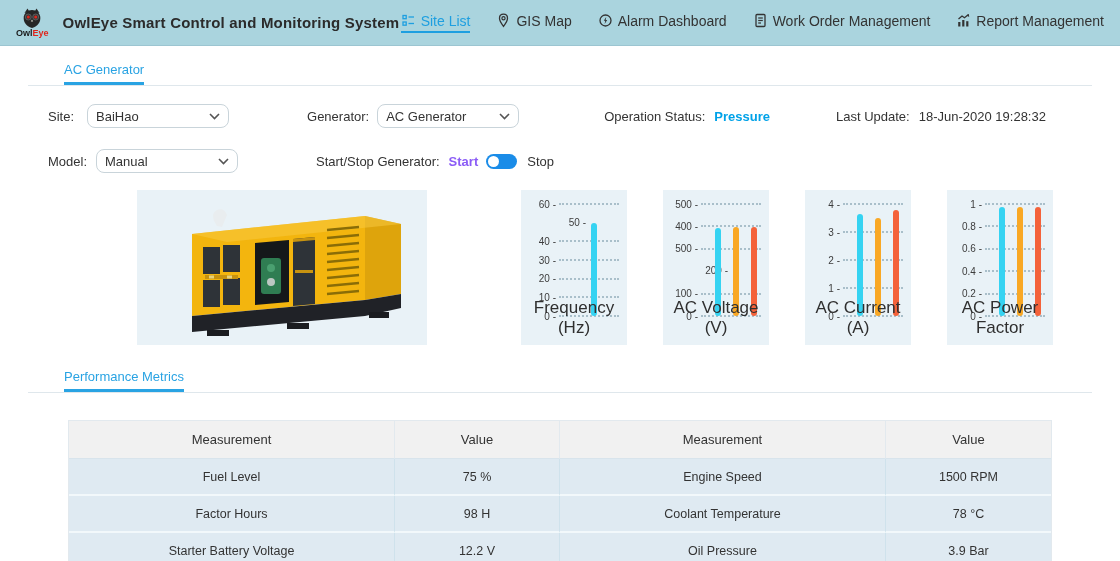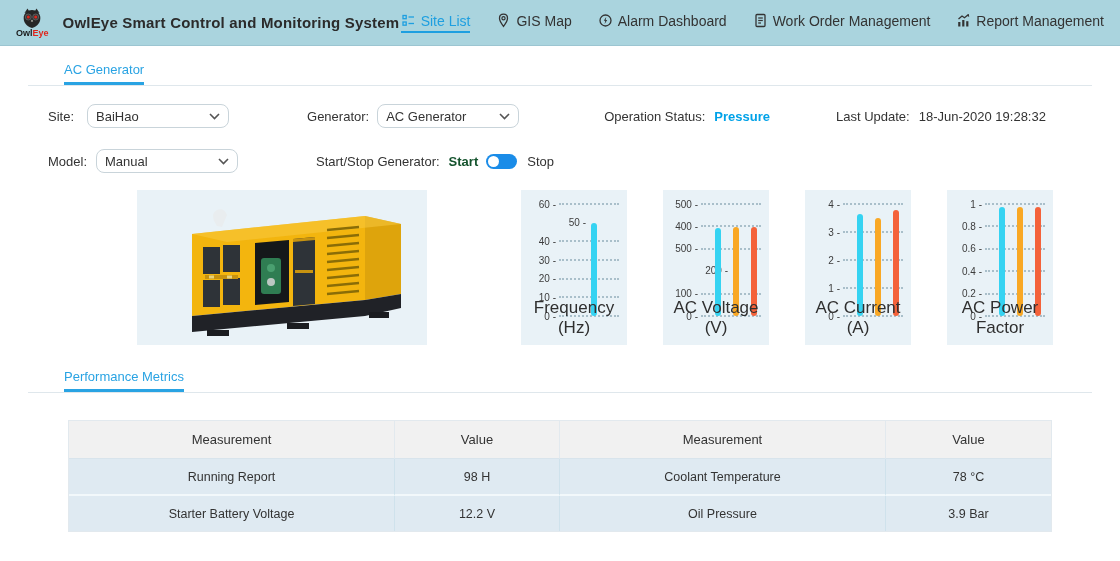--- a/index.html
+++ b/index.html
@@ -28,21 +28,21 @@
   
   .crow{display:flex;align-items:center;padding:0 28px;font-size:13px;color:#333;}
   .crow1{margin-top:18px;}
   .crow2{margin-top:21px;}
   .lbl{white-space:nowrap;}
   .selectbox{display:flex;align-items:center;justify-content:space-between;width:142px;height:24px;
              box-sizing:border-box;background:#fff;border:1px solid #c9d4da;border-radius:8px;
              padding:0 8px;font-size:13px;color:#333;cursor:pointer;}
   .selectbox svg{flex:none;}
   .status-val{color:#00a2e8;font-weight:bold;}
-  .start-lbl{color:#14532d;font-weight:bold;}
+  .start-lbl{color:#8b5cf6;font-weight:bold;}
   .toggle{position:relative;width:31px;height:15px;border-radius:8px;background:#1a8ce8;
           margin:0 10px 0 8px;cursor:pointer;flex:none;}
   .toggle .knob{position:absolute;left:2px;top:2px;width:11px;height:11px;border-radius:50%;background:#fff;}
 
   
   .visual-row{display:flex;margin:17px 28px 0 28px;height:155px;}
   .gen-panel{width:290px;height:155px;background:#e9f2f7;margin-left:109px;flex:none;}
   .charts-row{display:flex;gap:36px;margin-left:94px;}
   .chart-panel{width:106px;height:155px;background:#e9f2f7;flex:none;position:relative;}
   .plot{position:relative;height:112px;margin:14px 8px 0 8px;}
@@ -375,21 +375,27 @@
     <thead>
         <tr>
           <th>Measurement</th>
           <th>Value</th>
           <th>Measurement</th>
           <th>Value</th>
         </tr>
       </thead>
     <tbody>
         <tr>
-          <td>Running Report</td>
+          <td>Fuel Level</td>
+          <td>75 %</td>
+          <td>Engine Speed</td>
+          <td>1500 RPM</td>
+        </tr>
+        <tr>
+          <td>Factor Hours</td>
           <td>98 H</td>
           <td>Coolant Temperature</td>
           <td>78 °C</td>
         </tr>
         <tr>
           <td>Starter Battery Voltage</td>
           <td>12.2 V</td>
           <td>Oil Pressure</td>
           <td>3.9 Bar</td>
         </tr>

